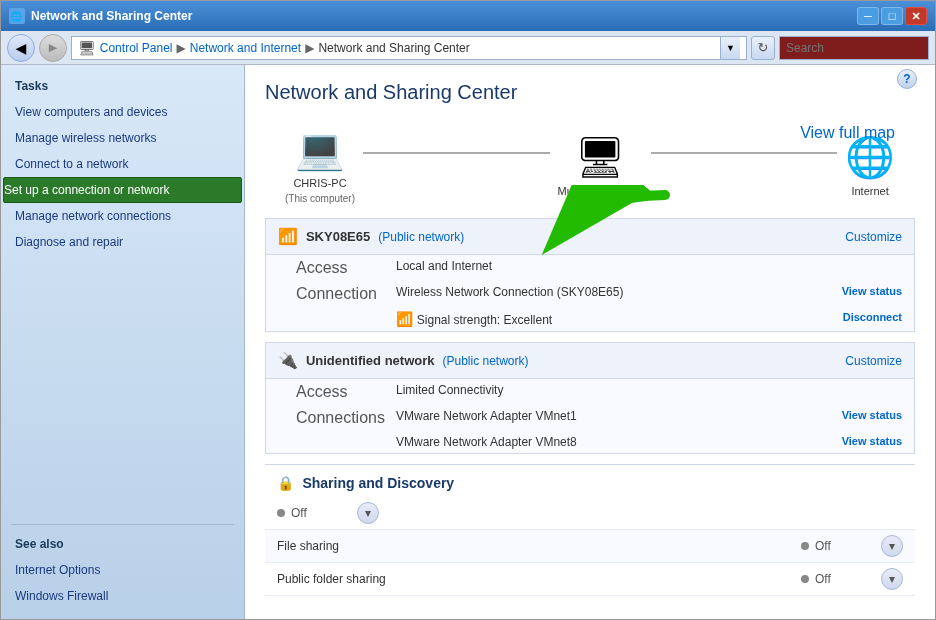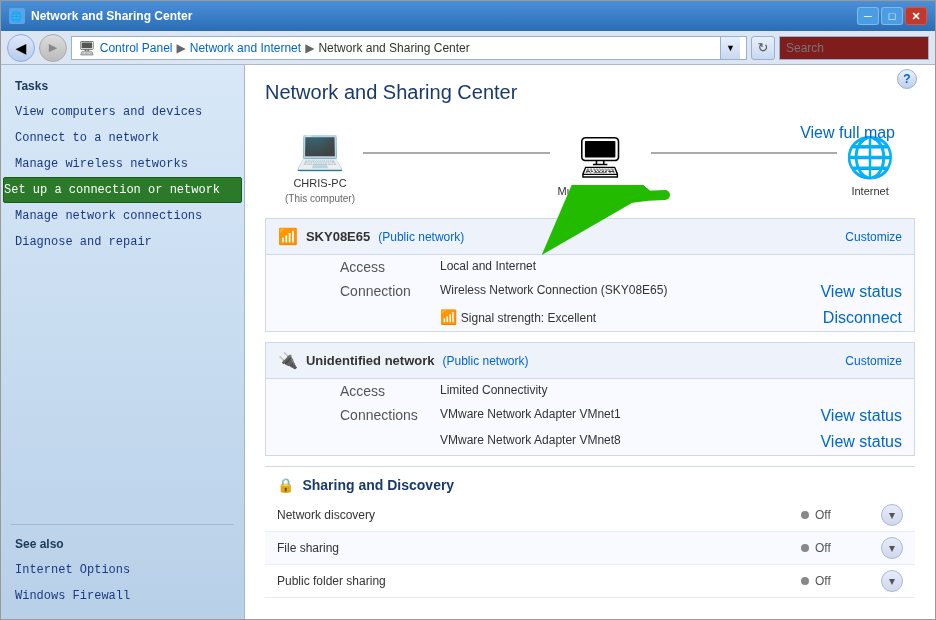--- a/index.html
+++ b/index.html
@@ -155,21 +155,20 @@
       font-weight: bold;
       color: #1a3a5a;
       padding: 4px 14px 6px;
     }
     .sidebar-item {
       padding: 4px 14px;
       font-size: 12px;
       color: #1a3a80;
       cursor: pointer;
       line-height: 1.5;
-      font-family: Liberation Mono, monospace;
     }
     .sidebar-item.active {
       background: #2a7a2a;
       color: white;
       border: 1px solid #1a5a1a;
       margin: 0 2px;
       padding: 3px 0;
       border-radius: 2px;
     }
     .sidebar-divider {
@@ -279,35 +278,35 @@
       cursor: pointer;
     }
     .network-row {
       display: flex;
       padding: 4px 12px 4px 30px;
       gap: 10px;
       align-items: flex-start;
     }
     .network-row-label {
       width: 90px;
-      font-size: 14px;
+      font-size: 16px;
       color: #555;
       flex-shrink: 0;
-      margin-left: 44px;
     }
     .network-row-value {
       font-size: 12px;
       color: #333;
       flex: 1;
     }
     .network-row-action {
-      font-size: 16px;
+      font-size: 11px;
       color: #0066cc;
       cursor: pointer;
       flex-shrink: 0;
+      font-weight: bold;
     }
     .signal-bars {
       font-size: 14px;
       color: #2a7a2a;
     }
 
     
     .sharing-title {
       font-size: 14px;
       font-weight: bold;
@@ -416,22 +415,22 @@
       <input class="search-input" placeholder="Search" style="">
 
     </div>
   </div>
 
   <div class="main-layout">
 
     <div class="sidebar">
       <div class="sidebar-section-title">Tasks</div>
       <div class="sidebar-item">View computers and devices</div>
+      <div class="sidebar-item">Manage wireless networks</div>
       <div class="sidebar-item">Connect to a network</div>
-      <div class="sidebar-item">Manage wireless networks</div>
       <div class="sidebar-item active">Set up a connection or network</div>
       <div class="sidebar-item">Manage network connections</div>
       <div class="sidebar-item">Diagnose and repair</div>
 
       <div class="sidebar-spacer"></div>
       <div class="sidebar-divider"></div>
       <div class="see-also-title">See also</div>
       <div class="sidebar-item">Internet Options</div>
       <div class="sidebar-item">Windows Firewall</div>
     </div>
@@ -528,21 +527,20 @@
             <span class="network-row-action">View status</span>
           </div>
         </div>
 
         <div>
           <div class="sharing-title">
             <span>🔒</span>
             <span>Sharing and Discovery</span>
           </div>
           <div class="sharing-row">
-            <span class="sharing-row-label">Network discovery</span>
             <div class="sharing-status">
               <span class="status-dot"></span>
               <span>Off</span>
             </div>
             <div class="expand-btn">▾</div>
           </div>
           <div class="sharing-row">
             <span class="sharing-row-label">File sharing</span>
             <div class="sharing-status">
               <span class="status-dot"></span>

